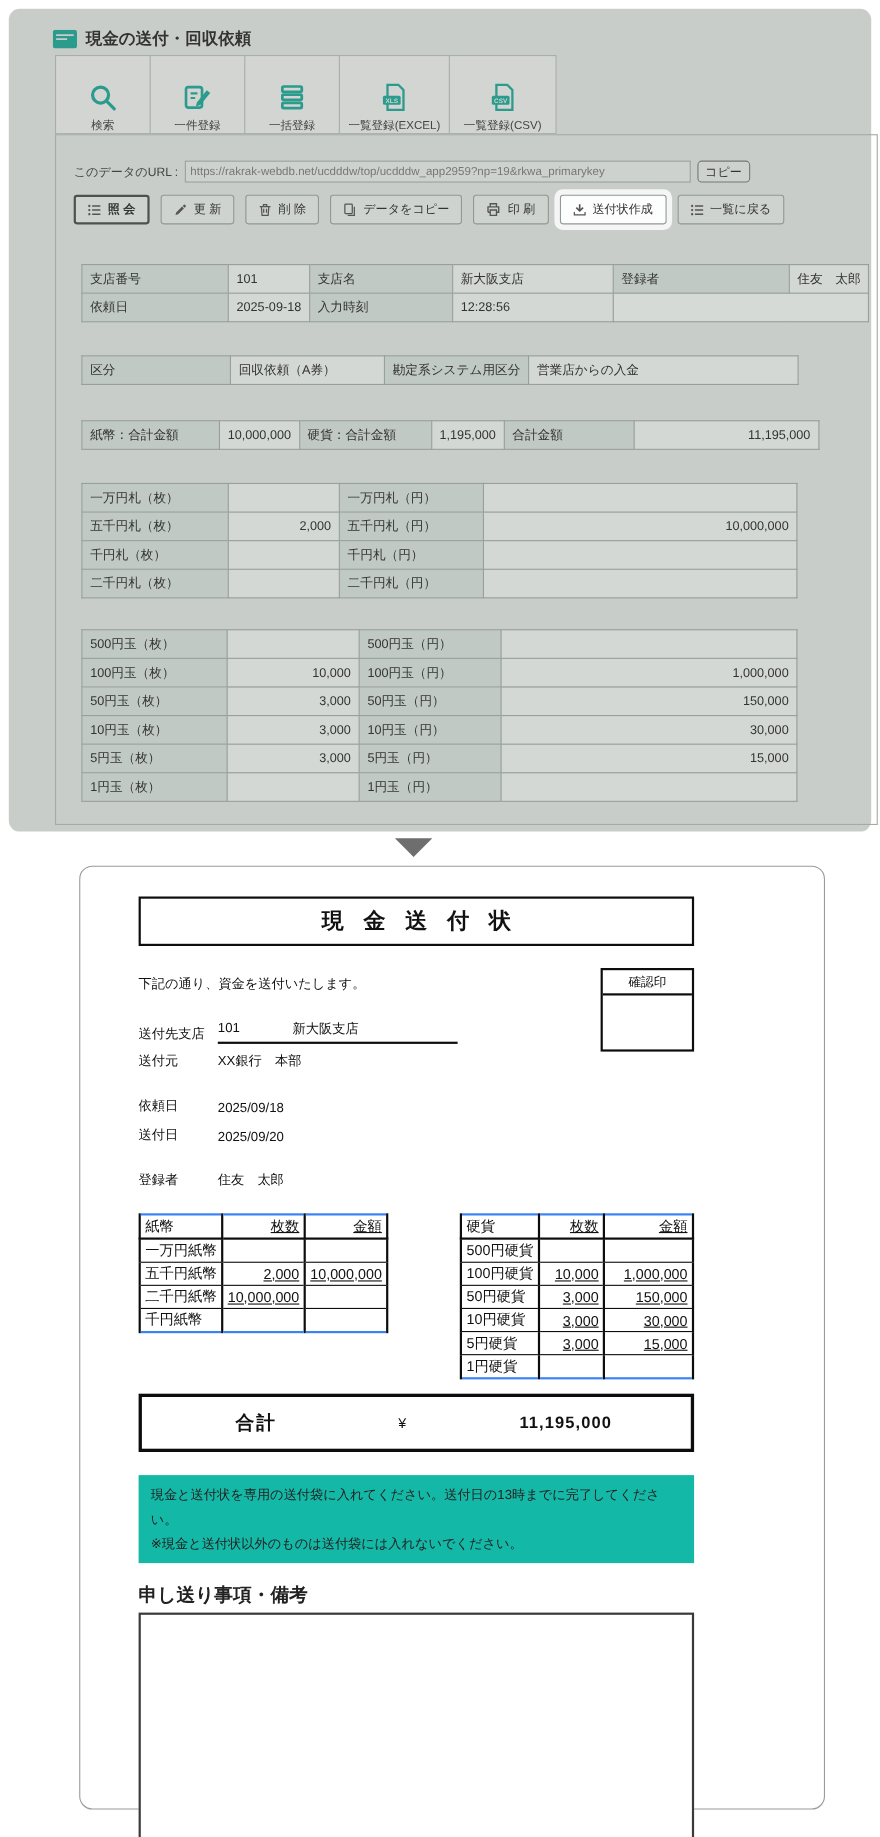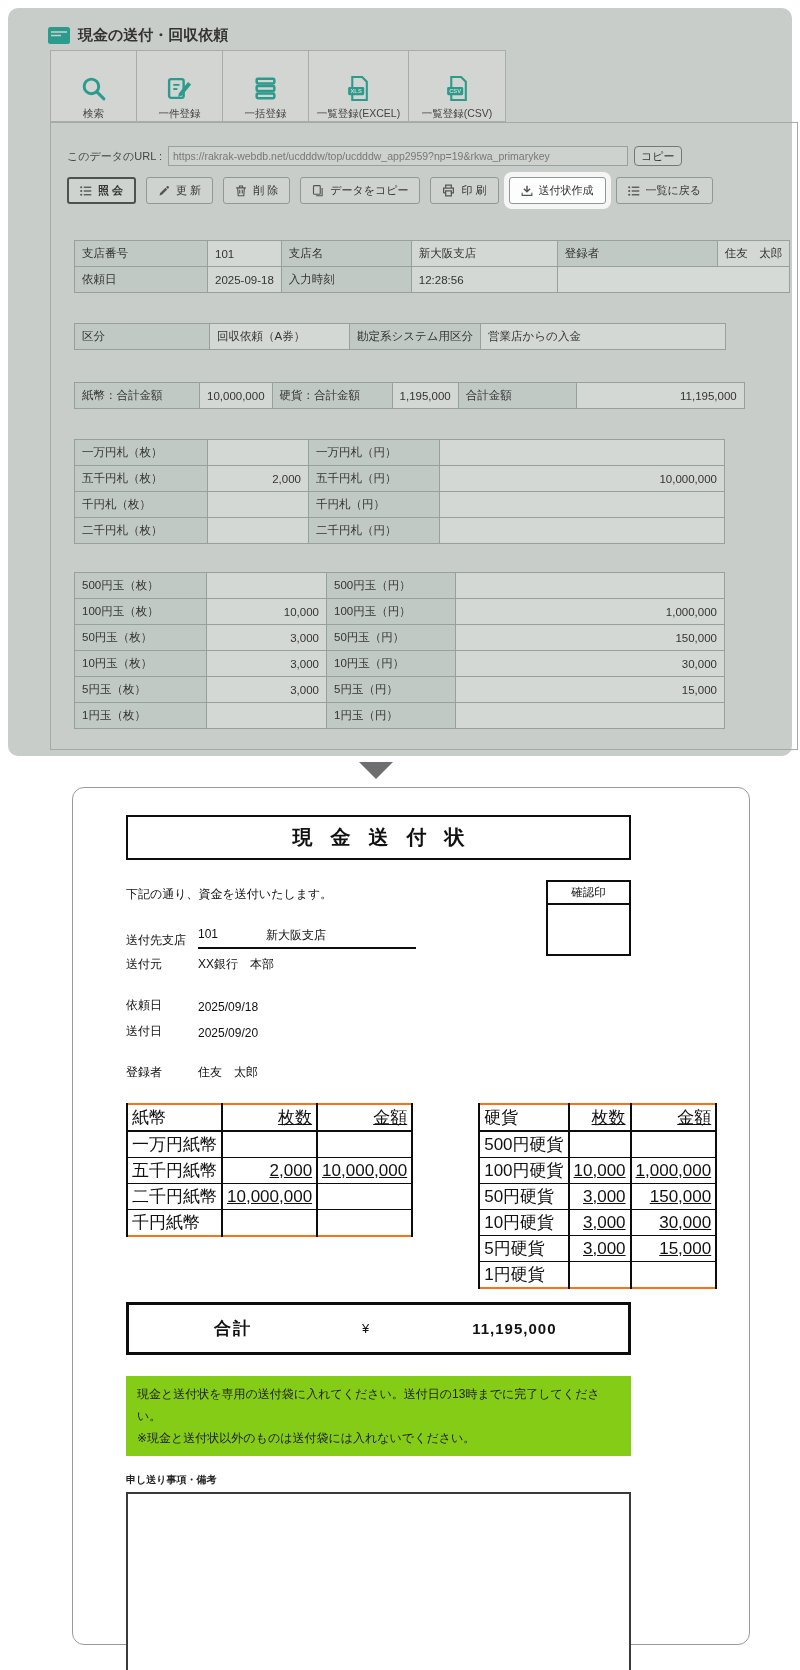--- a/index.html
+++ b/index.html
@@ -68,36 +68,36 @@
 
   .doc-intro { margin-top:26px; font-size:12px; }
   .fld-row { font-size:12px; display:flex; align-items:flex-end; }
   .fld-label { display:inline-block; width:72px; flex:none; }
   .dest-underline { display:inline-flex; gap:0; border-bottom:2px solid #0d0d0d; width:218px; padding-bottom:3px; }
   .dest-no { display:inline-block; width:68px; }
   .mtdest { margin-top:24px; } .mtsender { margin-top:7px; }
   .mtreq { margin-top:24px; } .mtsend { margin-top:9px; } .mtreg { margin-top:24px; }
 
   .doc-tables { margin-top:22px; display:flex; align-items:flex-start; }
-  table.doc-table { border-collapse:collapse; border:2px solid #f97316; font-size:17px; color:#111; table-layout:fixed; }
+  table.doc-table { border-collapse:collapse; border:2px solid #3b82f6; font-size:13px; color:#111; table-layout:fixed; }
   table.doc-table th, table.doc-table td { border:1px solid #0d0d0d; border-left-width:2px; border-right-width:2px;
     height:20px; padding:1px 4px; white-space:nowrap; overflow:hidden; }
   table.doc-table thead th { border-bottom-width:2px; font-weight:normal; }
   .ta-l { text-align:left; } .ta-r { text-align:right;text-decoration:underline; }
   .coins-offset { margin-left:65px; }
 
   .total-box { margin-top:13px; height:53px; border:3px solid #0d0d0d; display:flex; align-items:center; }
   .total-label { font-size:17px; font-weight:bold; margin-left:85px; letter-spacing:2px; }
   .total-currency { font-size:13px; margin-left:110px; }
   .total-value { font-size:15px; font-weight:bold; letter-spacing:1px; margin-left:103px; }
 
-  .notice-box { margin-top:21px; background:#84cc16; padding:7px 11px; }
+  .notice-box { margin-top:21px; background:#14b8a6; padding:7px 11px; }
   .notice-line { font-size:12px; line-height:22px; color:#222; }
 
-  .memo-label { margin-top:17px; font-size:10px; font-weight:bold; color:#222; }
+  .memo-label { margin-top:17px; font-size:17px; font-weight:bold; color:#222; }
   .memo-box { margin-top:5px; height:212px; border:2px solid #3a3a3a; background:#fff; }
 
   svg { display:block; }
 </style>
 </head>
 <body>
 
 <div class="app-panel">
 
   <div class="app-header">

